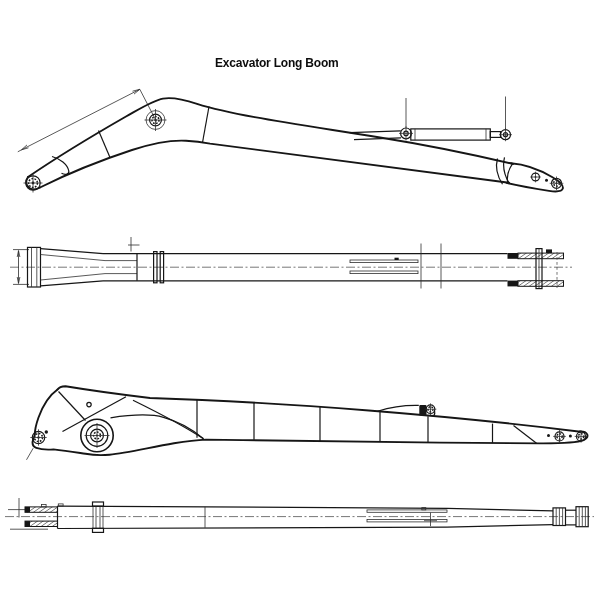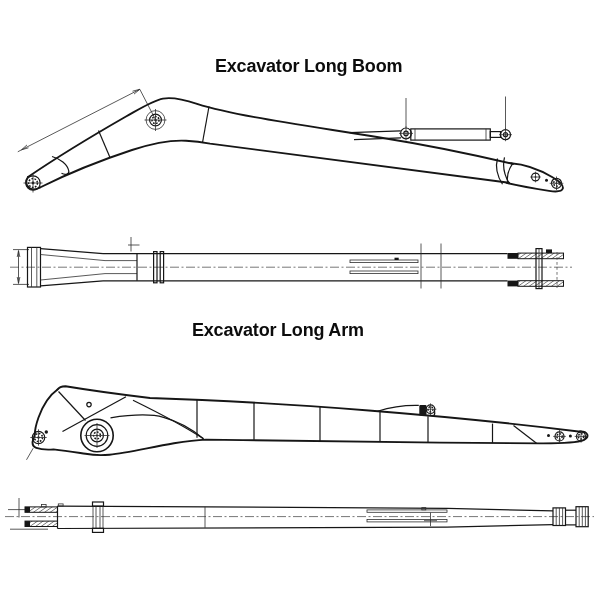--- a/index.html
+++ b/index.html
@@ -1,18 +1,18 @@
 <!DOCTYPE html>
 <html><head>
 <meta charset="utf-8">
 <style>
   html,body{margin:0;padding:0;background:#ffffff;}
   .canvas{position:relative;width:600px;height:600px;background:#ffffff;overflow:hidden;
           font-family:"Liberation Sans", sans-serif;}
-  .title{position:absolute;font-weight:700;font-size:18px;color:#0c0c0c;letter-spacing:-0.2px;white-space:nowrap;}
+  .title{position:absolute;font-weight:700;font-size:12px;color:#0c0c0c;letter-spacing:-0.2px;white-space:nowrap;}
   #boomTitle{left:215px;top:56px;}
   #armTitle{left:192px;top:320px;}
   svg{position:absolute;left:0;top:0;}
   svg line,svg path,svg rect,svg circle,svg polyline{fill:none;stroke:#161616;}
   .ol{stroke-width:1.9;stroke-linejoin:round;stroke-linecap:round;}
   .o2{stroke-width:1.6;}
   .m{stroke-width:1.2;}
   .s{stroke-width:0.8;stroke:#2e2e2e;}
   .f{fill:#161616;stroke:none;}
   .cl{stroke-width:0.75;stroke:#4a4a4a;stroke-dasharray:9 2.5 2 2.5;}
@@ -20,21 +20,20 @@
   .gear{stroke-width:1.5;stroke-dasharray:1.7 1.4;}
   .hl{stroke:#222;stroke-width:1;}
   .hatch{fill:url(#hatchpat);stroke:#161616;stroke-width:1;}
 </style>
 </head>
 <body>
 
 <div class="canvas">
 
   <div class="title" id="boomTitle">Excavator Long Boom</div>
-  <div class="title" id="armTitle">Excavator Long Arm</div>
 
   <svg width="600" height="600" viewBox="0 0 600 600">
     <defs>
       <pattern id="hatchpat" width="3.2" height="3.2" patternUnits="userSpaceOnUse" patternTransform="rotate(55)">
         <line x1="0" y1="0" x2="0" y2="3.2" class="hl"></line>
       </pattern>
     </defs>
 
     <g>
 

